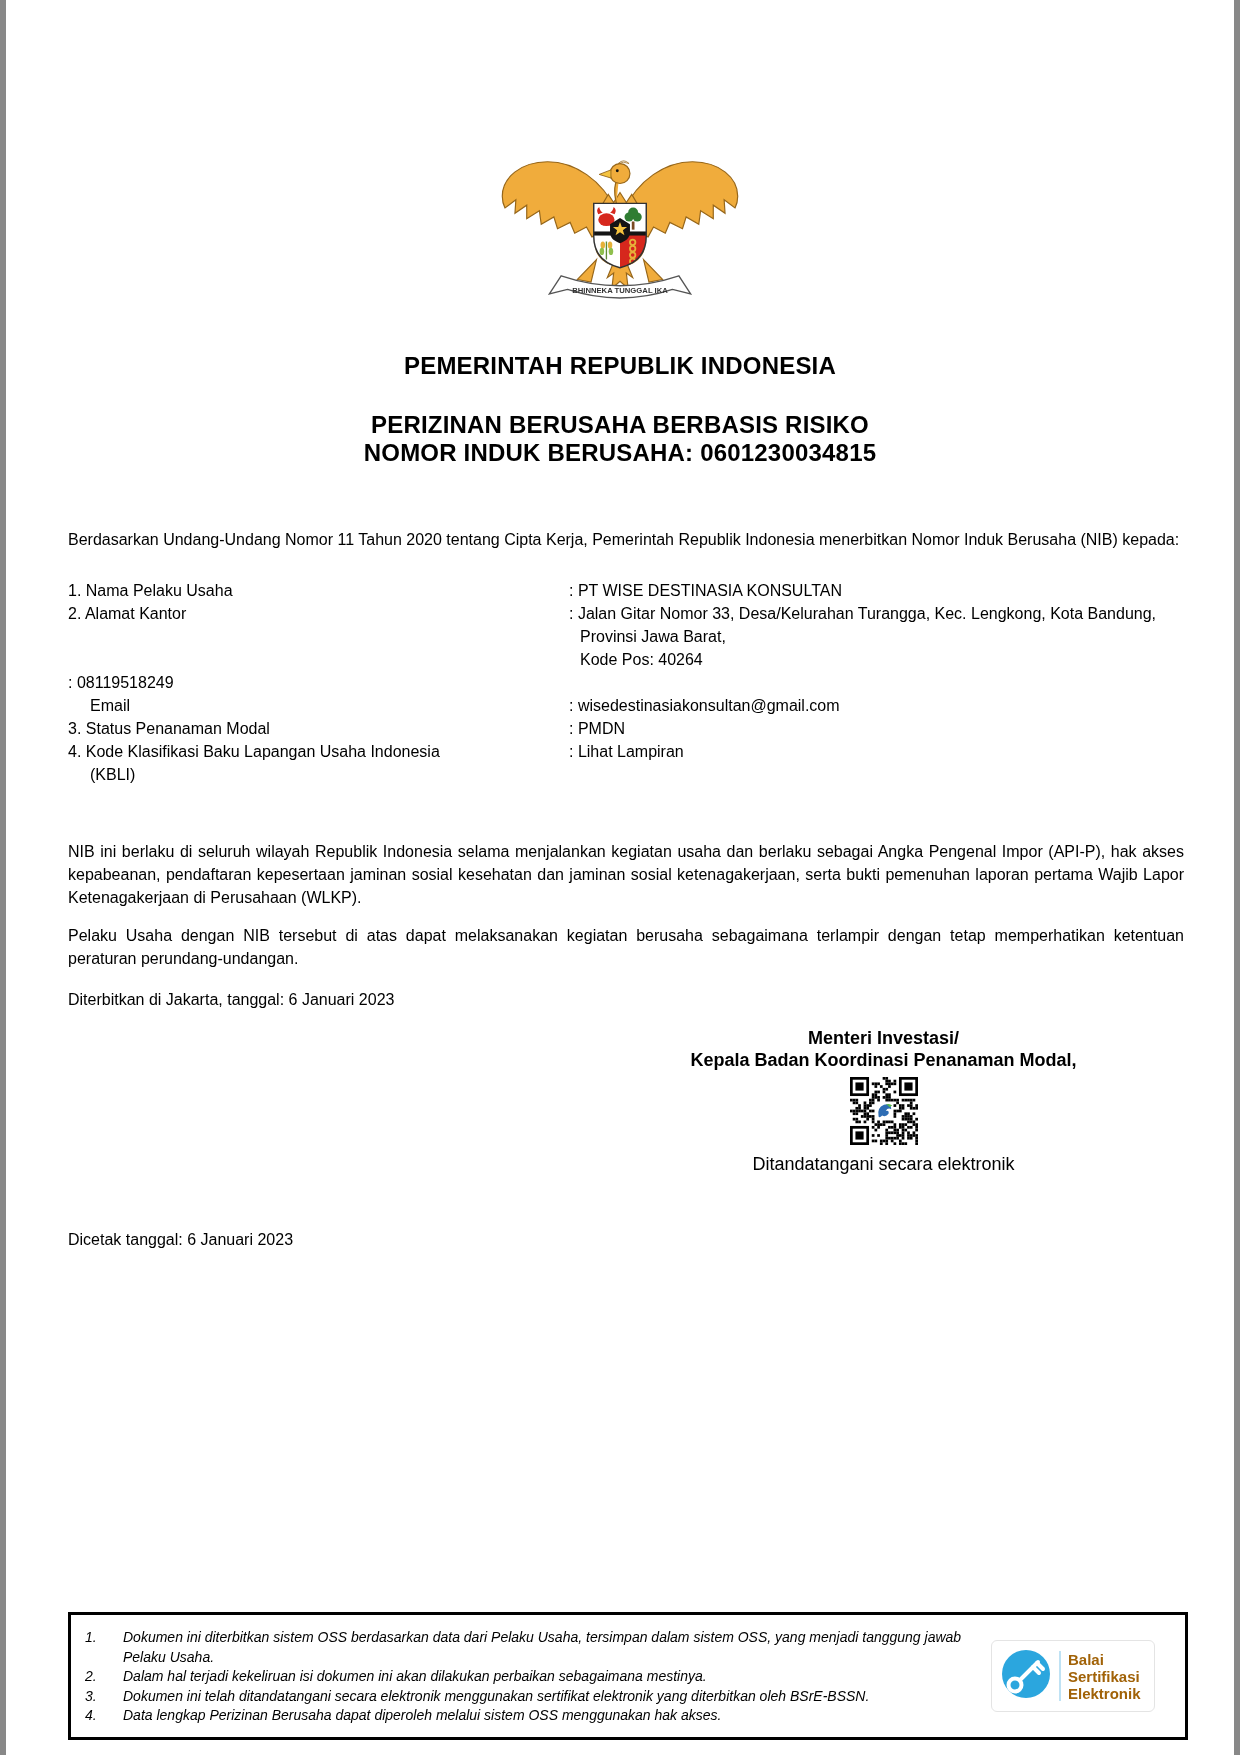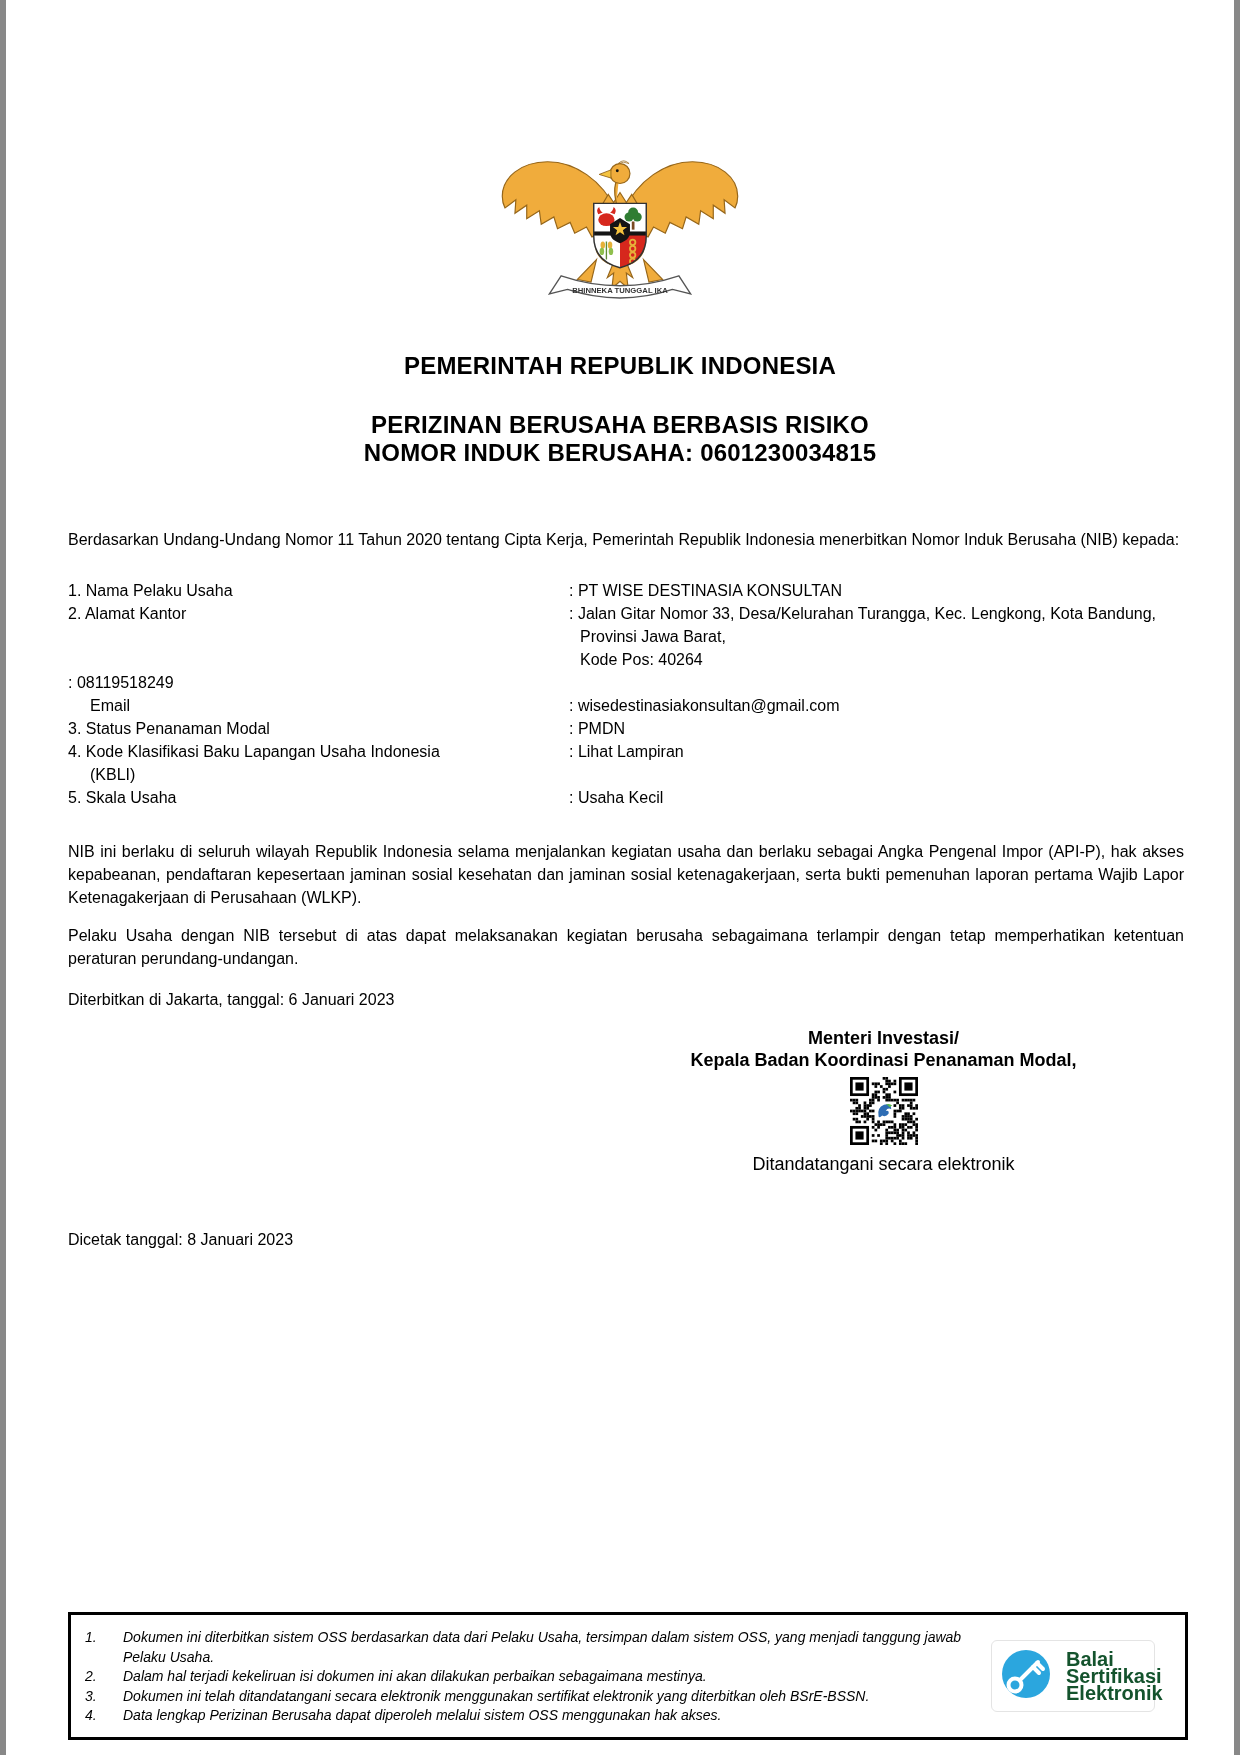--- a/index.html
+++ b/index.html
@@ -42,21 +42,21 @@
   }
   .notes li { display:flex; }
   .note-num { flex:0 0 38px; }
   .note-text { flex:1 1 auto; }
   .certlogo {
     position:absolute; top:25px; right:30px; width:164px; height:72px;
     background:#fff; border:1px solid #e4e4e4; border-radius:6px;
     display:flex; align-items:center; gap:7px; padding:0 8px; box-sizing:border-box;
   }
   .cert-divider { width:2px; height:50px; background:#bfe2f4; }
-  .cert-text { color:#14532d; font-weight:bold; font-size:20px; line-height:17px; font-style:normal; }
+  .cert-text { color:#a16207; font-weight:bold; font-size:15px; line-height:17px; font-style:normal; }
 </style>
 </head>
 <body>
 
 <div class="page">
 
   <div class="emblem">
     <svg width="272" height="163" viewBox="0 0 300 180">
 
       <g fill="#F0AC3C" stroke="#96661A" stroke-width="1.3">
@@ -154,24 +154,20 @@
       <div class="fvalue">: wisedestinasiakonsultan@gmail.com</div>
     </div>
     <div class="frow">
       <div class="flabel">3. Status Penanaman Modal</div>
       <div class="fvalue">: PMDN</div>
     </div>
     <div class="frow">
       <div class="flabel">4. Kode Klasifikasi Baku Lapangan Usaha Indonesia
 (KBLI)</div>
       <div class="fvalue">: Lihat Lampiran</div>
-    </div>
-    <div class="frow">
-      <div class="flabel">5. Skala Usaha</div>
-      <div class="fvalue">: Usaha Kecil</div>
     </div>
   </div>
 
   <p class="para para-compliance bodytext">Pelaku Usaha dengan NIB tersebut di atas dapat melaksanakan kegiatan berusaha sebagaimana terlampir dengan tetap memperhatikan ketentuan peraturan perundang-undangan.</p>
   <p class="para para-validity bodytext">NIB ini berlaku di seluruh wilayah Republik Indonesia selama menjalankan kegiatan usaha dan berlaku sebagai Angka Pengenal Impor (API-P), hak akses kepabeanan, pendaftaran kepesertaan jaminan sosial kesehatan dan jaminan sosial ketenagakerjaan, serta bukti pemenuhan laporan pertama Wajib Lapor Ketenagakerjaan di Perusahaan (WLKP).</p>
 
   <div class="issued bodytext">Diterbitkan di Jakarta, tanggal: 6 Januari 2023</div>
 
   <div class="sig">
     <div class="bold">Menteri Investasi/</div>
@@ -380,21 +376,21 @@
           <rect x="3" y="57" width="15" height="15" fill="#fff"></rect>
           <rect x="6" y="60" width="9" height="9" fill="#000"></rect>
           <g transform="translate(37.5,37.5)">
             <path d="M-6,6 Q-8,-4 0,-7 Q8,-9 8,-2 Q4,-4 2,0 Q6,-1 5,3 Q2,7 -2,5 Q-5,8 -6,6 Z" fill="#2E6DB4"></path>
             <path d="M2,-7 Q6,-9 9,-6 L6,-4 Q5,-7 2,-7 Z" fill="#58B947"></path>
           </g>
         </svg></div>
     <div>Ditandatangani secara elektronik</div>
   </div>
 
-  <div class="printed bodytext">Dicetak tanggal: 8 Januari 2023</div>
+  <div class="printed bodytext">Dicetak tanggal: 6 Januari 2023</div>
 
   <div class="footerbox">
     <ol class="notes">
       <li>
         <span class="note-num">1.</span>
         <span class="note-text">Dokumen ini diterbitkan sistem OSS berdasarkan data dari Pelaku Usaha, tersimpan dalam sistem OSS, yang menjadi tanggung jawab Pelaku Usaha.</span>
       </li>
       <li>
         <span class="note-num">2.</span>
         <span class="note-text">Dalam hal terjadi kekeliruan isi dokumen ini akan dilakukan perbaikan sebagaimana mestinya.</span>

